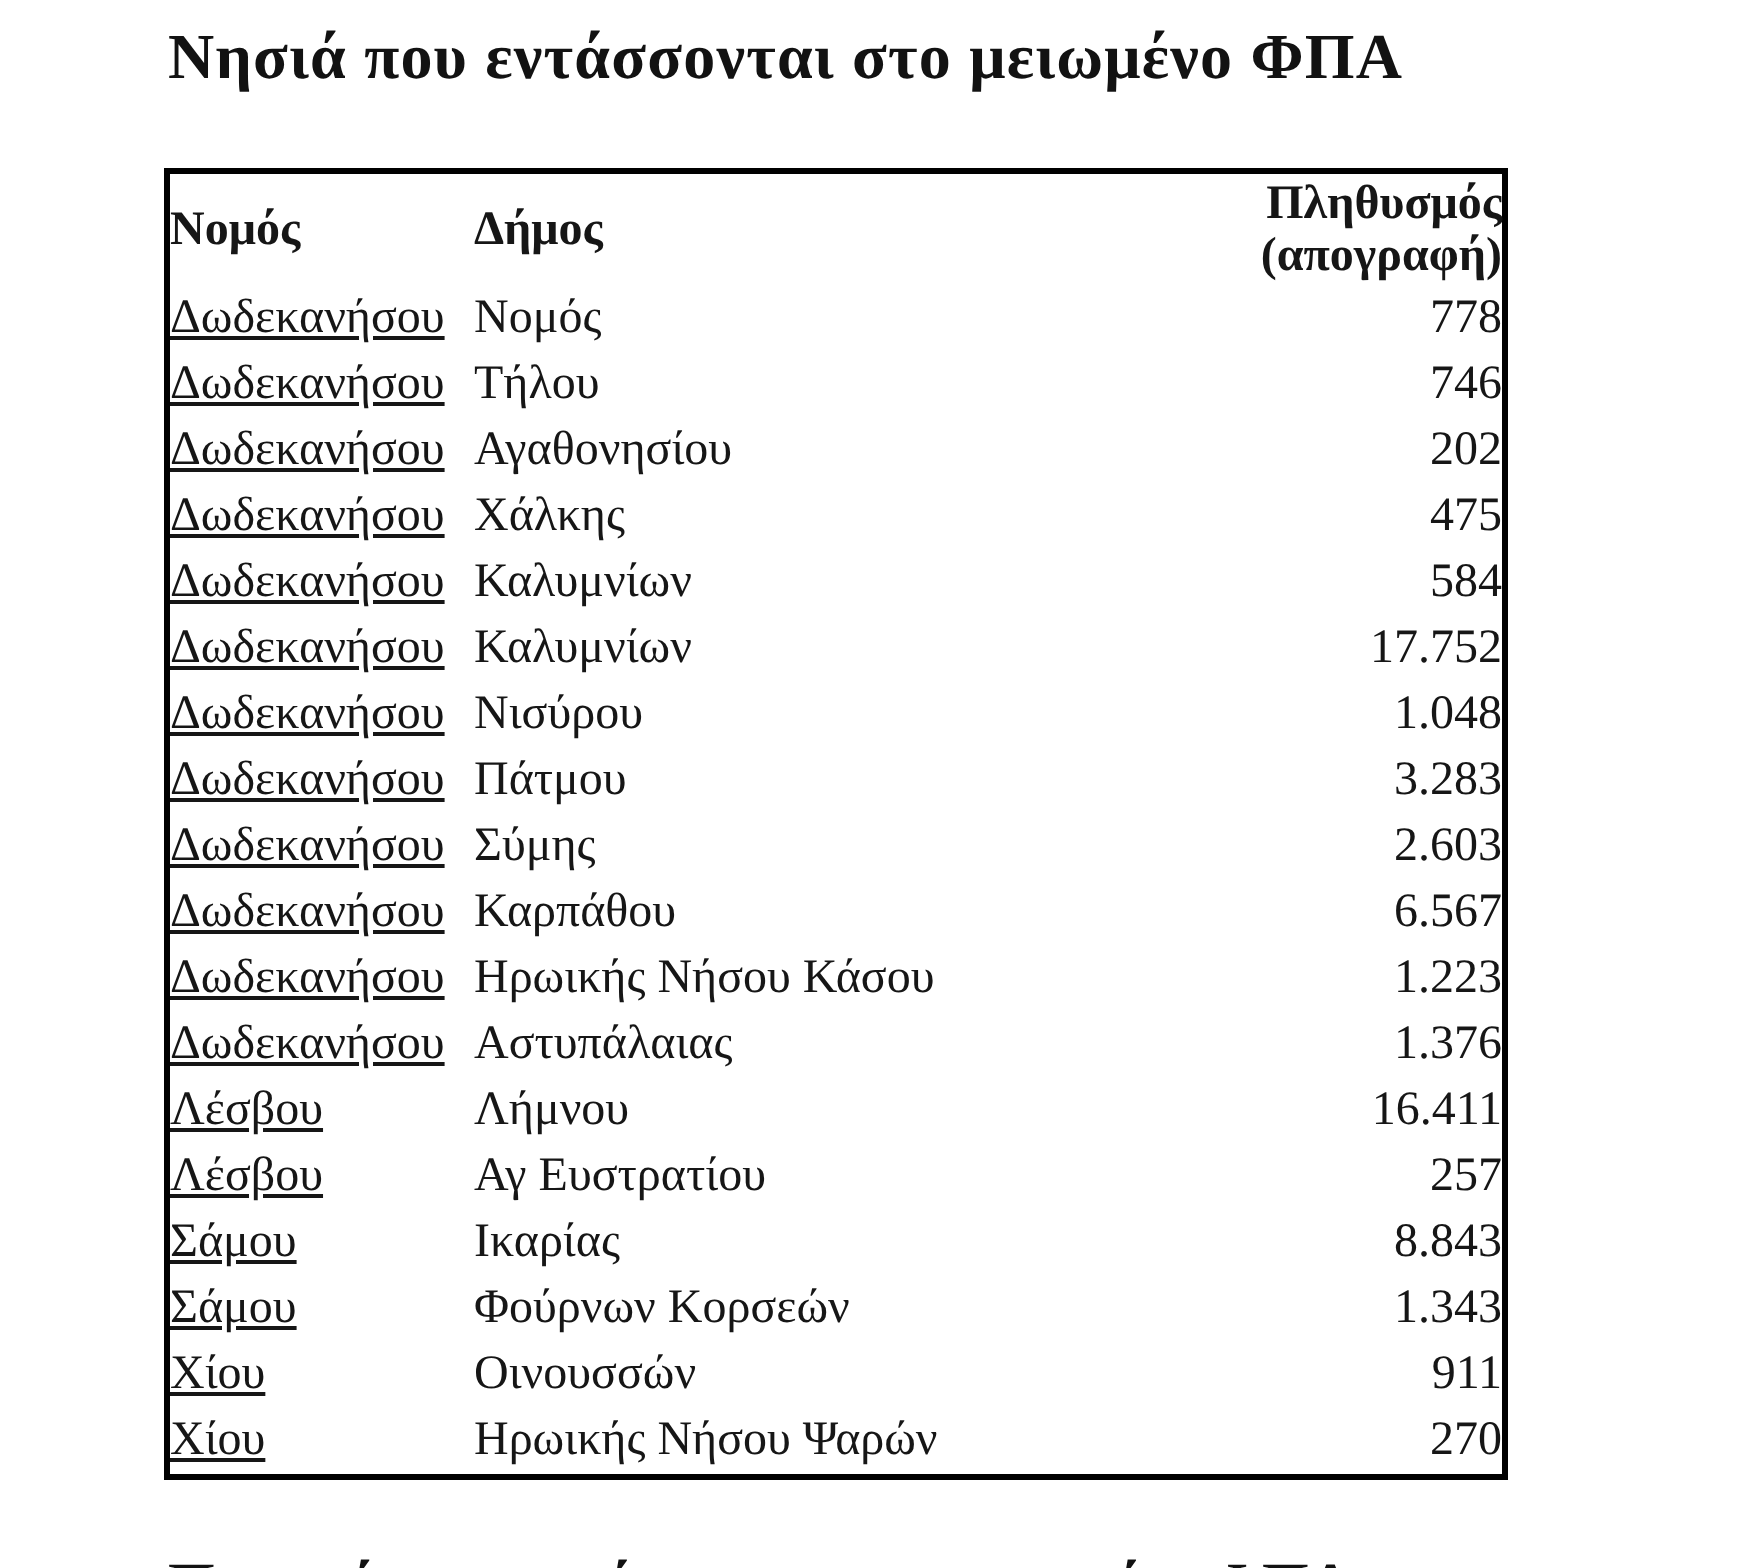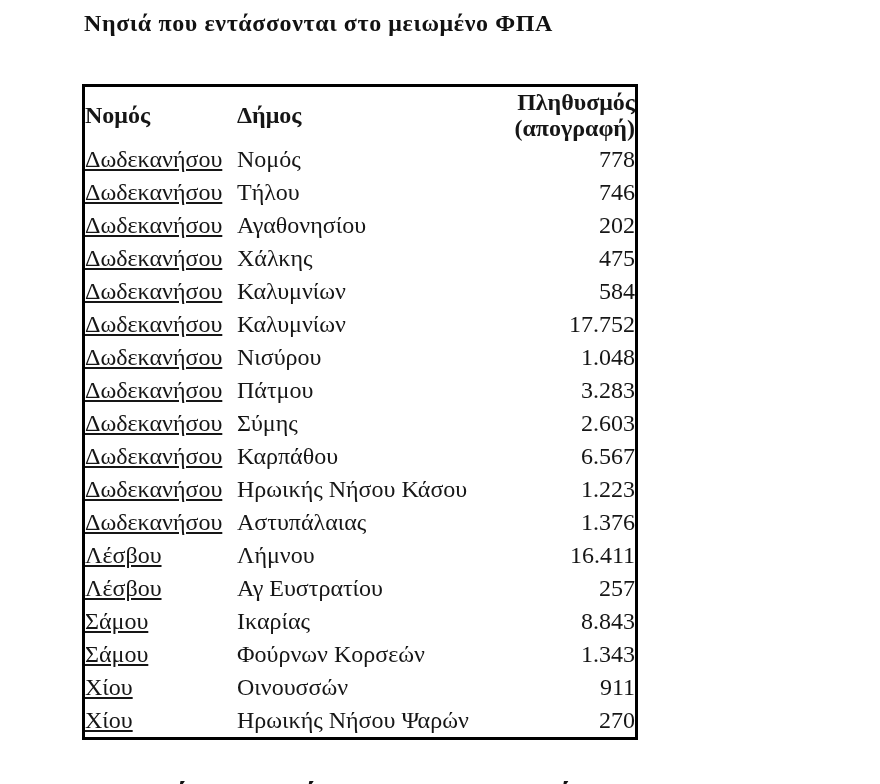--- a/index.html
+++ b/index.html
@@ -13,31 +13,31 @@
     overflow: hidden;
     background: #ffffff;
     font-family: "Liberation Serif", "DejaVu Serif", serif;
     color: #161616;
   }
   .page-title {
     position: absolute;
     left: 84px;
     top: 10px;
     margin: 0;
-    font-size: 24px;
+    font-size: 32px;
     font-weight: 700;
     letter-spacing: 0.6px;
     white-space: nowrap;
     color: #121212;
   }
   .table-wrap {
     position: absolute;
     left: 82px;
     top: 84px;
-    width: 556px;
+    width: 672px;
     box-sizing: border-box;
     border: 3px solid #000000;
     background: #ffffff;
   }
   table.islands {
     width: 100%;
     border-collapse: collapse;
     table-layout: fixed;
   }
   table.islands th,

